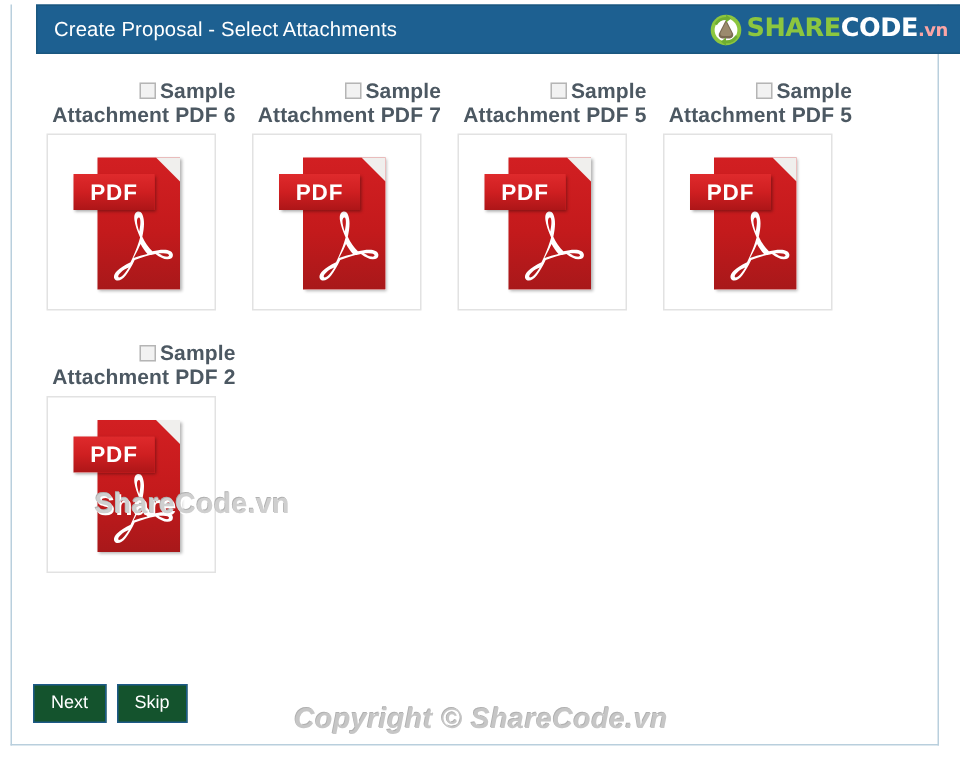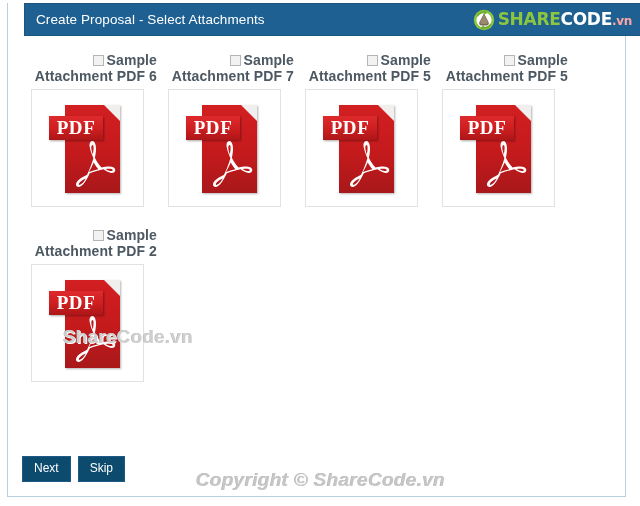--- a/index.html
+++ b/index.html
@@ -156,24 +156,24 @@
     left: 0; top: 17px;
     width: 54px; height: 24px;
     background: linear-gradient(to bottom, #df2a2c 0%, #cf1f21 50%, #ad1618 100%);
     box-shadow: 1px 1px 2px rgba(0,0,0,.35);
     display: flex;
     align-items: center;
     justify-content: center;
   }
   .pdf-banner span {
     color: #ffffff;
-    font-size: 19px;
+    font-size: 15px;
     font-weight: bold;
     letter-spacing: .6px;
-    font-family: Liberation Serif, serif;
+    font-family: Liberation Sans, sans-serif;
   }
   .pdf-swirl {
     position: absolute;
     left: 22px; top: 38px;
     width: 46px; height: 54px;
   }
 
   
   .wm {
     position: absolute;
@@ -201,21 +201,21 @@
 
   
   .btnbar {
     position: absolute;
     left: 22px;
     top: 456px;
     display: flex;
     gap: 7px;
   }
   .btn {
-    background: #0c4a6e;
+    background: #14532d;
     border: 1px solid #1d5a87;
     color: #ffffff;
     font-size: 12px;
     padding: 5px 11px 6px;
     line-height: 13px;
     cursor: pointer;
     font-family: "Liberation Sans", sans-serif;
   }
 
   

